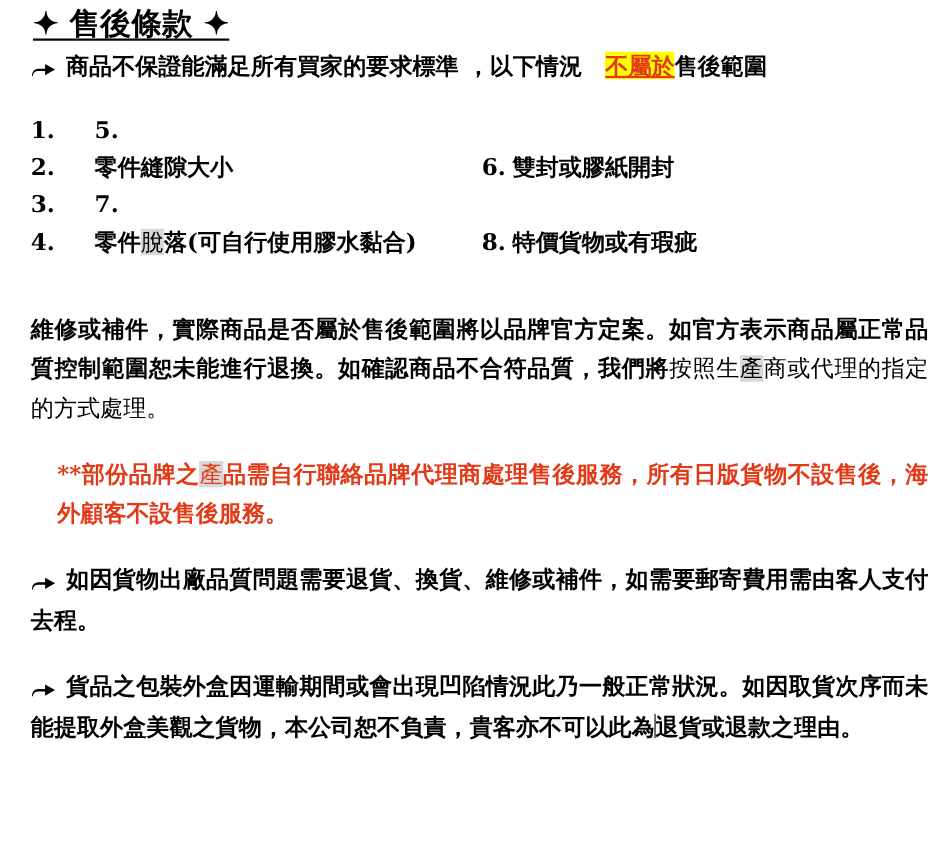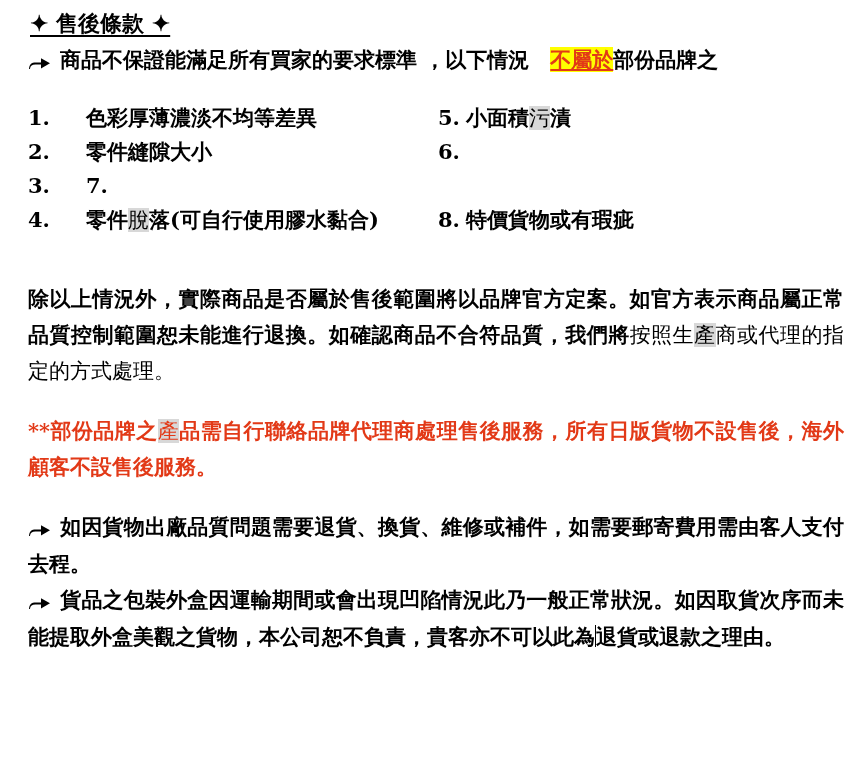--- a/index.html
+++ b/index.html
@@ -16,36 +16,36 @@
     box-sizing:border-box;
     padding:6px 20px 10px 28px;
     background:#ffffff;
     color:#000;
     font-family:"DejaVu Serif","Liberation Serif",serif;
     font-size:21px;
     line-height:36px;
     font-weight:700;
   }
   .title{
-    font-size:22px;
+    font-size:28px;
     line-height:26px;
     font-weight:700;
     text-decoration:underline;
     text-underline-offset:4px;
     display:inline-block;
     margin:0 0 6px 2px;
   }
   p{margin:0;}
   .para{text-align:justify;}
   .mb-intro{margin-bottom:14px;}
   .mb-header{margin-bottom:22px;}
   .mb-list{margin-bottom:44px;}
   .mb-decision{margin-bottom:24px;}
-  .mb-red{margin-bottom:24px;}
-  .mb-returns{}
+  .mb-red{margin-bottom:24px;margin-left:24px;}
+  .mb-returns{margin-bottom:24px;}
   .mb-packaging{margin-bottom:36px;}
 
   .arrow{
     display:inline-block;
     width:26px;
     margin-right:6px;
     vertical-align:-1px;
   }
   .arrow svg{display:inline-block;vertical-align:middle;}
 
@@ -67,47 +67,46 @@
 <body>
 
 <div class="page">
 
   <h1 class="title">✦ 售後條款 ✦</h1>
   <br>
 
 
   <p class="para mb-header"><span class="arrow"><svg width="23" height="15" viewBox="0 0 23 15" xmlns="http://www.w3.org/2000/svg">
           <path d="M1 14 C1.4 9.2 3.2 7.4 8 7.4 L13 7.4 L13 3.2 L22 8.2 L13 13.4 L13 9.6 L7.4 9.6 C4.2 9.6 2.4 10.8 1.9 14 Z" fill="#000"></path>
-        </svg></span><span><span>商品不保證能滿足所有買家的要求標準 ，以下情況</span><span class="seg-hl">不屬於</span><span>部份品牌之</span></span></p>
+        </svg></span><span><span>商品不保證能滿足所有買家的要求標準 ，以下情況</span><span class="seg-hl">不屬於</span><span>售後範圍</span></span></p>
 
   <div class="mb-list">
     <div class="ex-row">
       <span class="ex-num">1.</span>
-      <span><span>色彩厚薄濃淡不均等差異</span></span>
       <span class="ex-num">5.</span>
-      <span><span>小面積</span><span class="seg-shaded">污</span><span>漬</span></span>
     </div>
     <div class="ex-row">
       <span class="ex-num">2.</span>
       <span><span>零件縫隙大小</span></span>
       <span class="ex-num">6.</span>
+      <span><span>雙封或膠紙開封</span></span>
     </div>
     <div class="ex-row">
       <span class="ex-num">3.</span>
       <span class="ex-num">7.</span>
     </div>
     <div class="ex-row">
       <span class="ex-num">4.</span>
       <span><span>零件</span><span class="seg-shaded">脫</span><span>落(可自行使用膠水黏合)</span></span>
       <span class="ex-num">8.</span>
       <span><span>特價貨物或有瑕疵</span></span>
     </div>
   </div>
 
-  <p class="para mb-decision"><span>除以上情況外，實際商品是否屬於售後範圍將以品牌官方定案。如官方表示商品屬正常品質控制範圍恕未能進行退換。如確認商品不合符品質，我們將</span><span class="seg-light">按照生</span><span class="seg-light seg-shaded">產</span><span class="seg-light">商或代理的指定的方式處理。</span></p>
+  <p class="para mb-decision"><span>維修或補件，實際商品是否屬於售後範圍將以品牌官方定案。如官方表示商品屬正常品質控制範圍恕未能進行退換。如確認商品不合符品質，我們將</span><span class="seg-light">按照生</span><span class="seg-light seg-shaded">產</span><span class="seg-light">商或代理的指定的方式處理。</span></p>
 
   <p class="para mb-red"><span class="seg-red">**部份品牌之</span><span class="seg-red seg-shaded">產</span><span class="seg-red">品需自行聯絡品牌代理商處理售後服務，所有日版貨物不設售後，海外顧客不設售後服務。</span></p>
 
   <p class="para mb-returns"><span class="arrow"><svg width="23" height="15" viewBox="0 0 23 15" xmlns="http://www.w3.org/2000/svg">
           <path d="M1 14 C1.4 9.2 3.2 7.4 8 7.4 L13 7.4 L13 3.2 L22 8.2 L13 13.4 L13 9.6 L7.4 9.6 C4.2 9.6 2.4 10.8 1.9 14 Z" fill="#000"></path>
         </svg></span><span><span>如因貨物出廠品質問題需要退貨、換貨、維修或補件，如需要郵寄費用需由客人支付去程。</span></span></p>
 
   <p class="para mb-packaging"><span class="arrow"><svg width="23" height="15" viewBox="0 0 23 15" xmlns="http://www.w3.org/2000/svg">
           <path d="M1 14 C1.4 9.2 3.2 7.4 8 7.4 L13 7.4 L13 3.2 L22 8.2 L13 13.4 L13 9.6 L7.4 9.6 C4.2 9.6 2.4 10.8 1.9 14 Z" fill="#000"></path>
         </svg></span><span><span>貨品之包裝外盒因運輸期間或會出現凹陷情況此乃一般正常狀況。如因取貨次序而未能提取外盒美觀之貨物，本公司恕不負責，貴客亦不可以此為</span><span class="seg-cursor"></span><span>退貨或退款之理由。</span></span></p>

